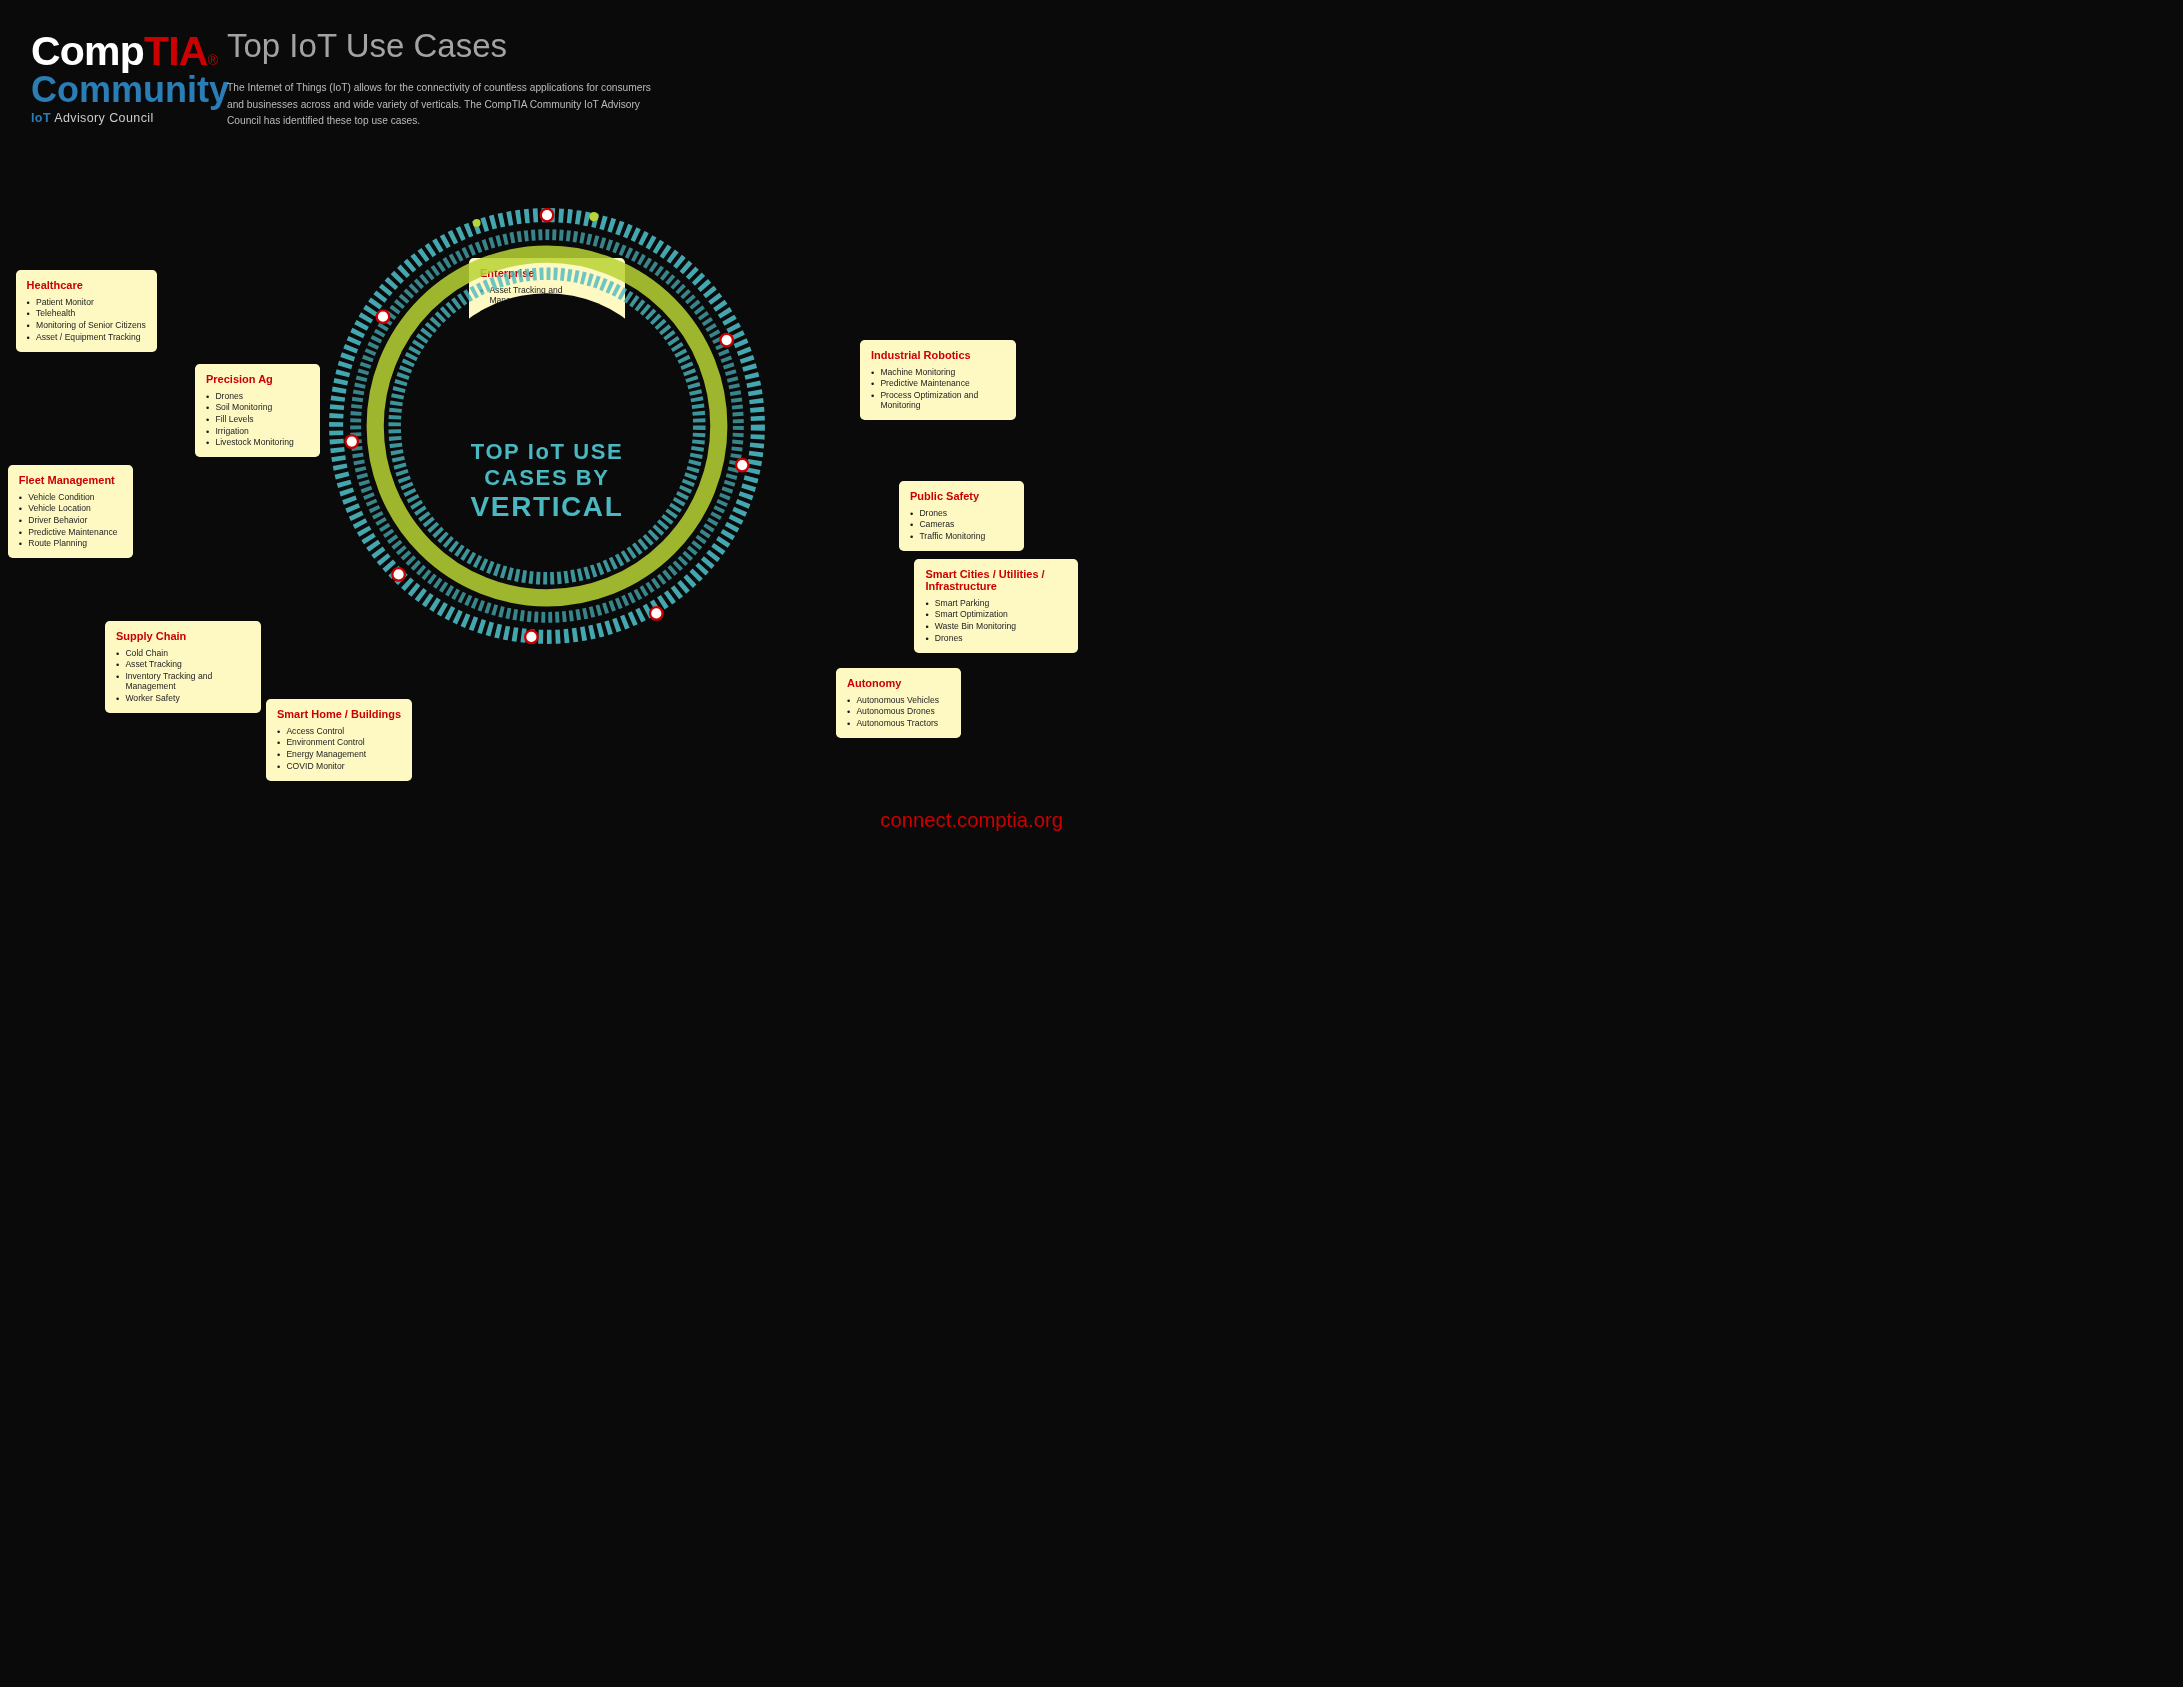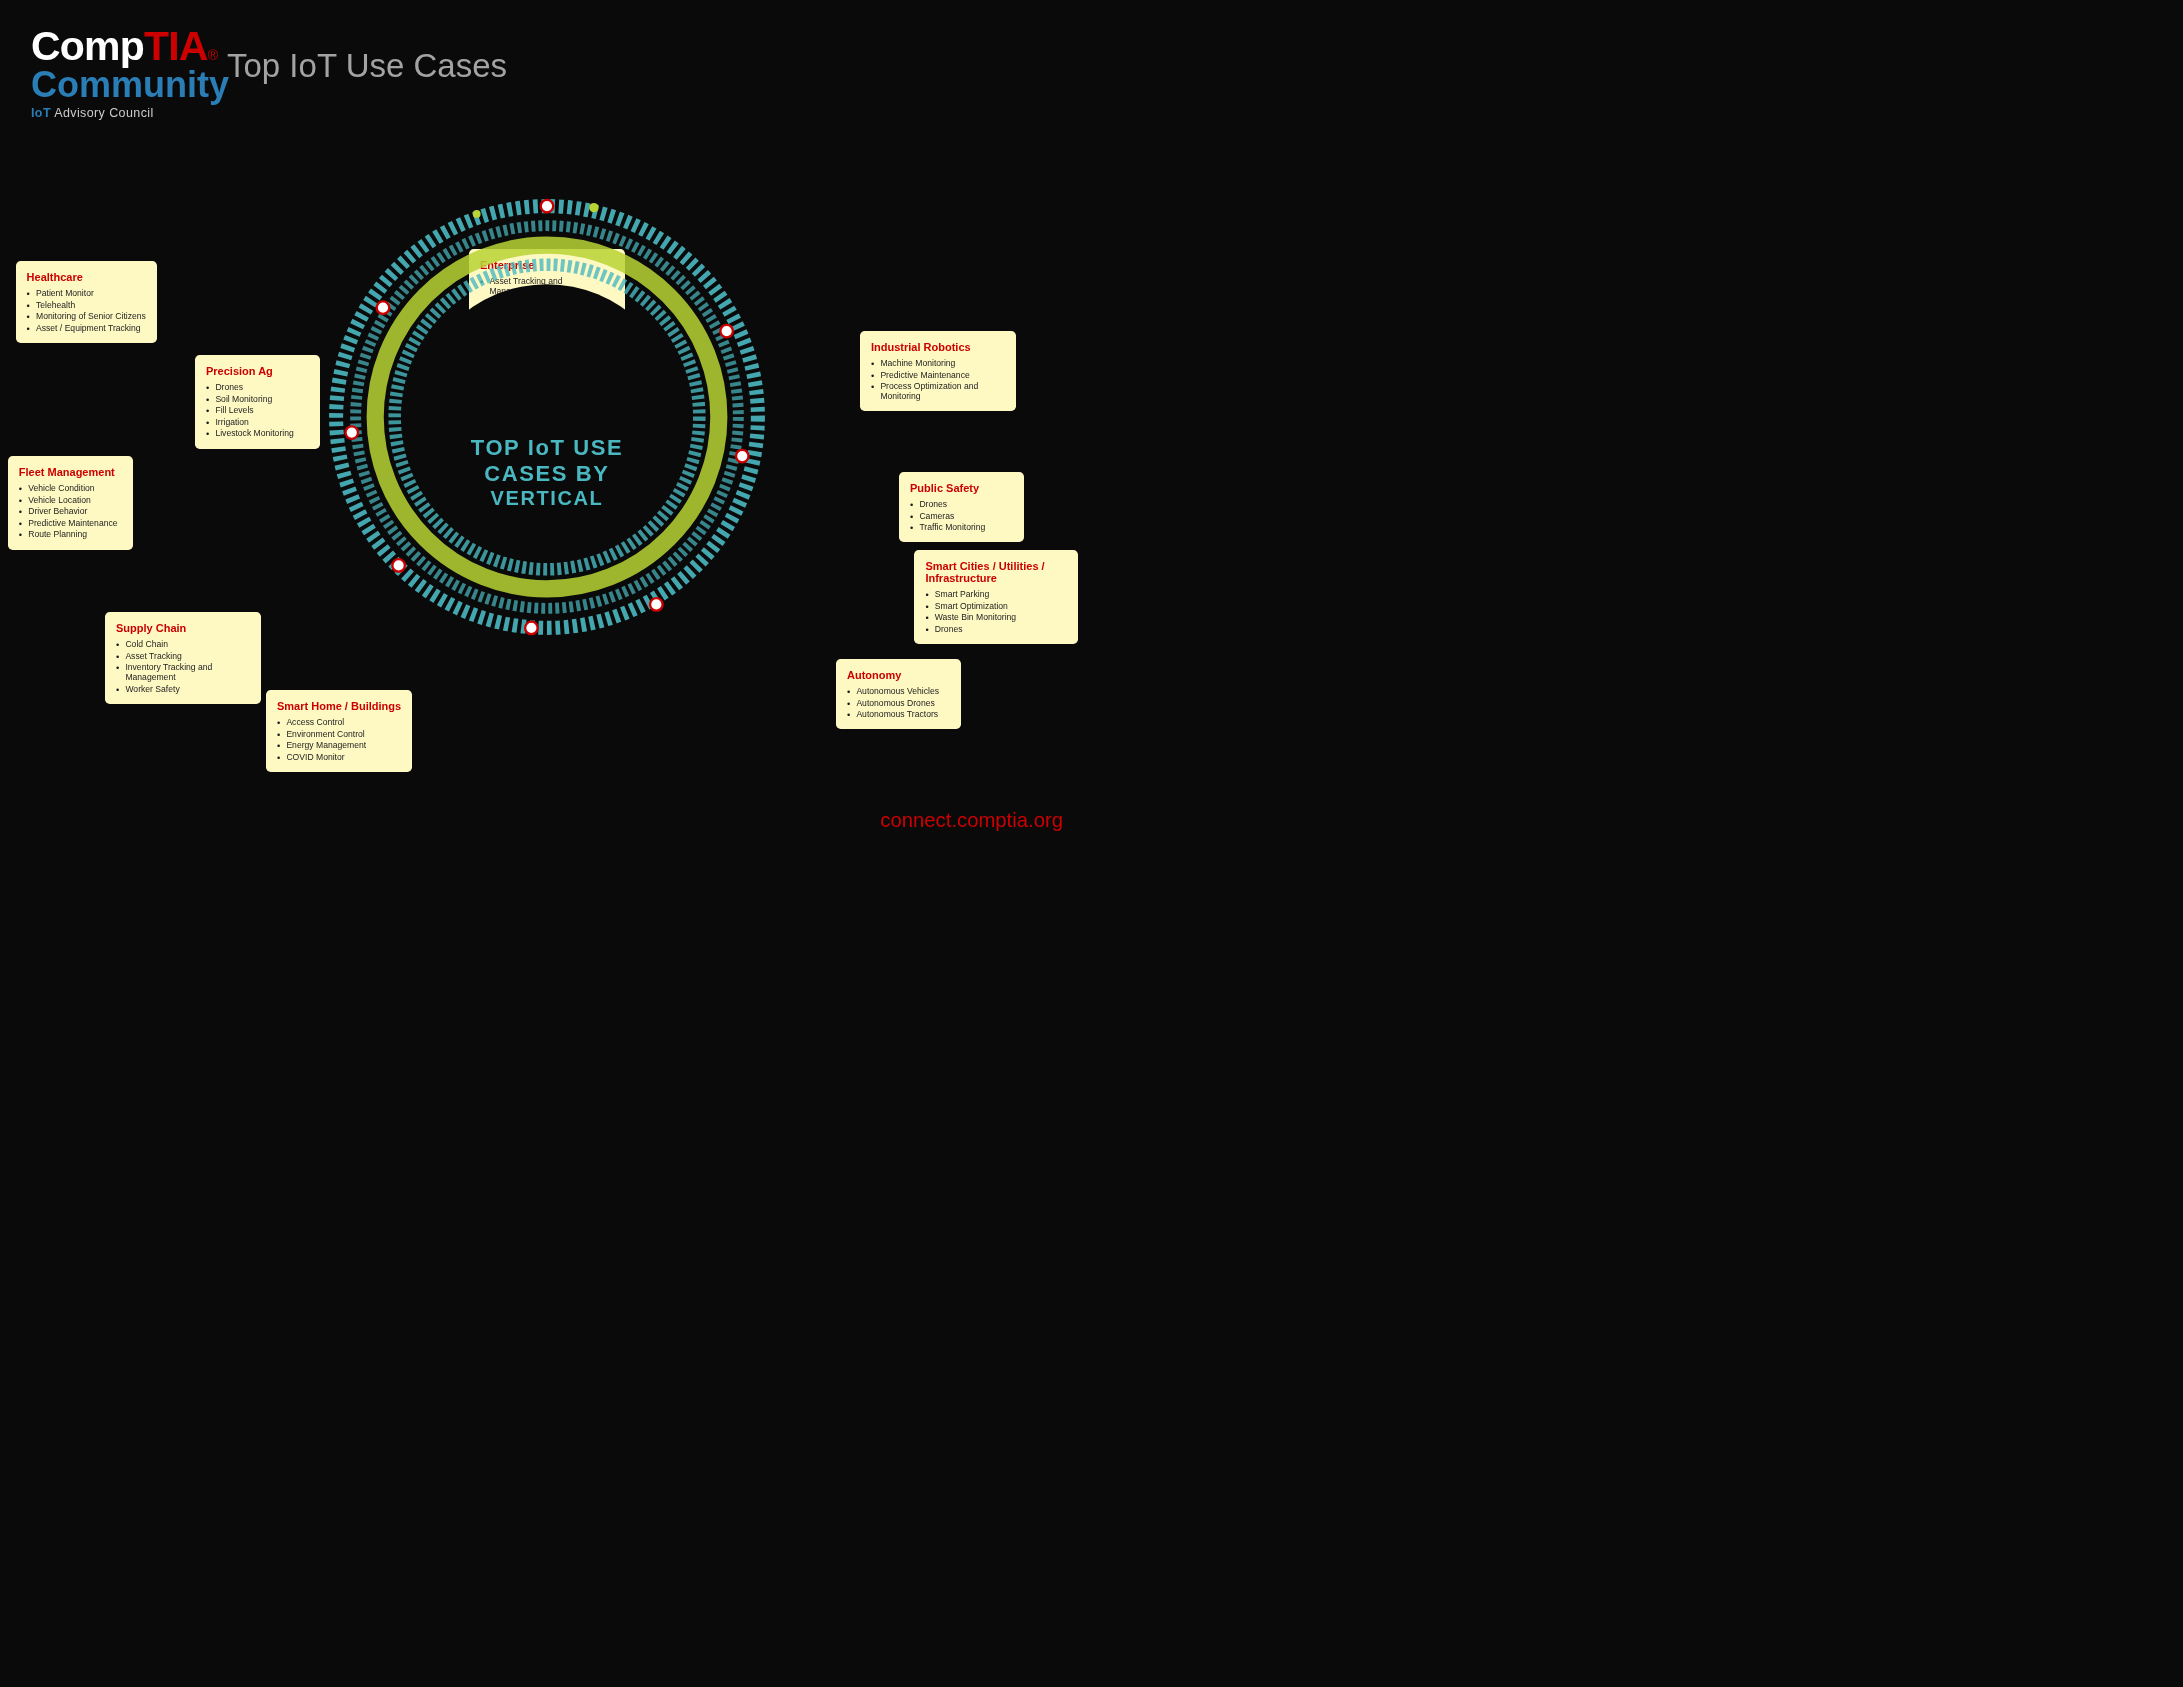--- a/index.html
+++ b/index.html
@@ -98,21 +98,21 @@
     }
 
     .circle-text-center .use-cases {
       font-size: 22px;
       font-weight: 900;
       color: #4ab8c1;
       letter-spacing: 1.6px;
     }
 
     .circle-text-center .by-vertical {
-      font-size: 20px;
+      font-size: 28px;
       font-weight: 900;
       color: #4ab8c1;
       letter-spacing: 1.6px;
     }
 
     
     .info-box {
       position: absolute;
       background: #fef9c3;
       border-radius: 4.7px;
@@ -191,20 +191,21 @@
         <span class="logo-reg">®</span>
     </div>
     <div class="logo-community">Community</div>
     <div class="logo-iot-council">
       <span class="logo-iot-bold">IoT</span>
       <span>Advisory Council</span>
     </div>
   </div>
   <div class="title-area">
     <div class="main-title">Top IoT Use Cases</div>
+    <div class="subtitle">The Internet of Things (IoT) allows for the connectivity of countless applications for consumers and businesses across and wide variety of verticals. The CompTIA Community IoT Advisory Council has identified these top use cases.</div>
   </div>
 </div>
 
 <div class="main-content">
 
   <svg class="circle-svg" width="453" height="453" viewBox="0 0 580 580">
 
     <circle cx="290" cy="290" r="270" fill="none" stroke="#4ab8c1" stroke-width="18" stroke-dasharray="6 5" opacity="0.9"></circle>
 
     <circle cx="290" cy="290" r="245" fill="none" stroke="#4ab8c1" stroke-width="14" stroke-dasharray="5 4" opacity="0.7"></circle>

